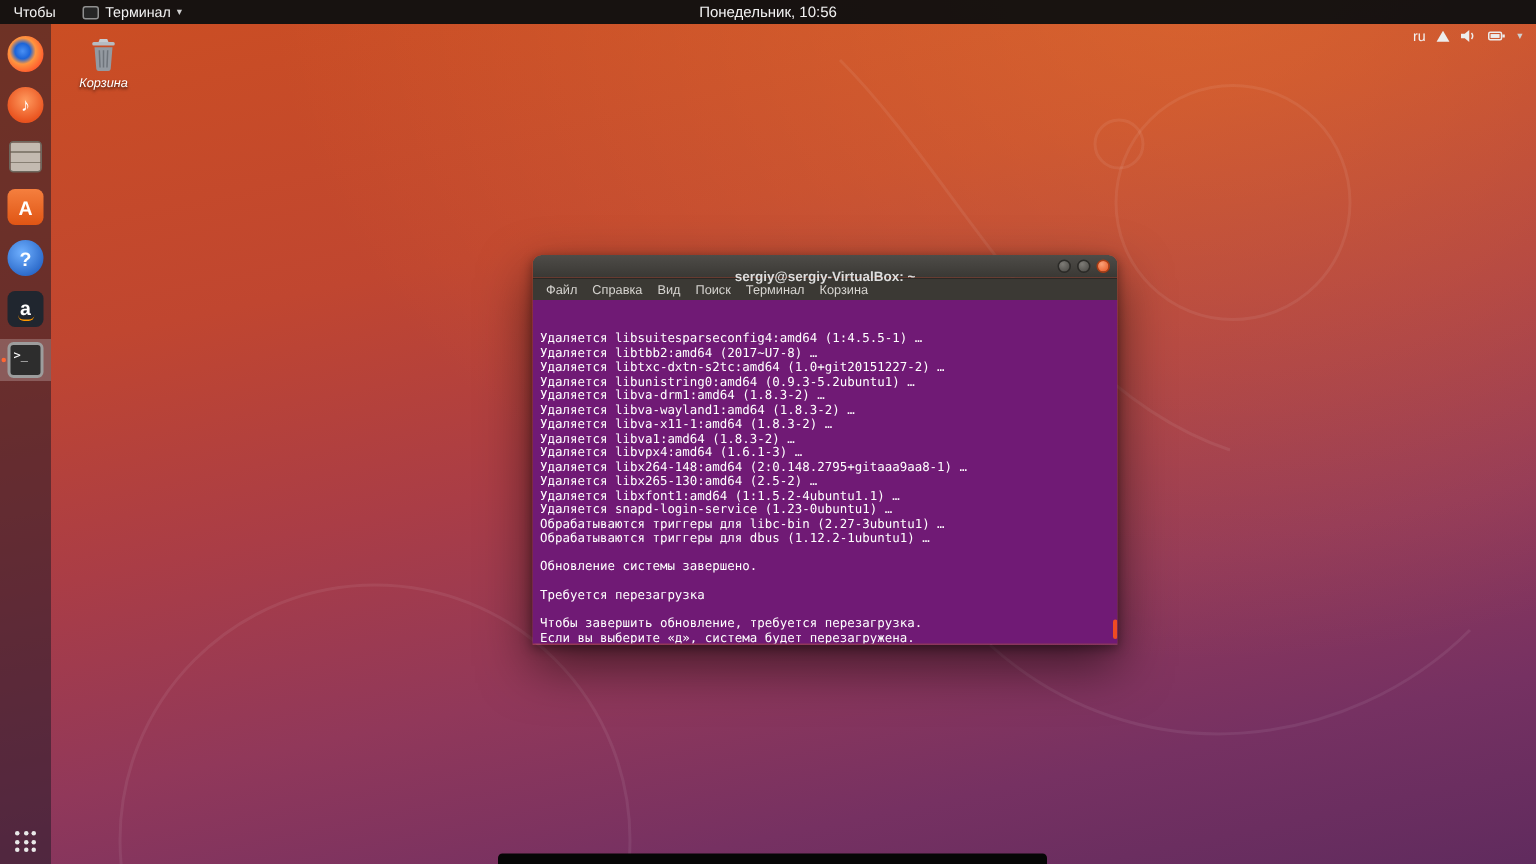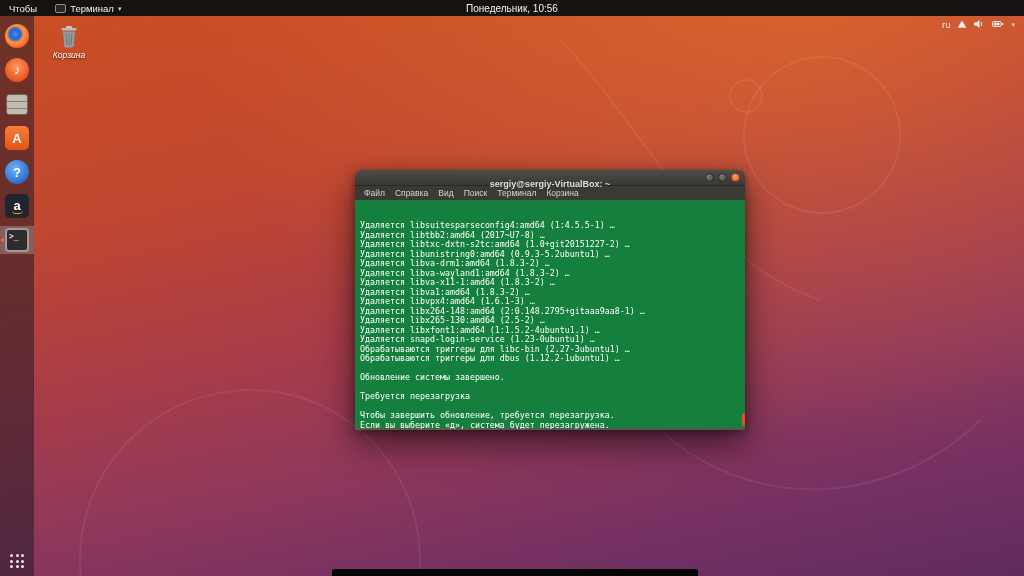--- a/index.html
+++ b/index.html
@@ -69,21 +69,21 @@
   .winbtns { position: absolute; right: 5px; top: 3px; display: flex; gap: 4px; }
   .wb { width: 9px; height: 9px; border-radius: 50%; }
   .wb.min, .wb.max { background: radial-gradient(circle at 35% 30%, #7d7b76, #494743); border: 1px solid #2b2a27; }
   .wb.close { background: radial-gradient(circle at 35% 30%, #f8a077, #e85420); border: 1px solid #a93c14; }
   .menubar {
     height: 14px; background: #3b3934; display: flex; align-items: center;
     font-size: 8.5px; color: #d6d4d0; padding-left: 4px;
   }
   .menu-item { padding: 0 5px; text-align: center; }
   .termbody {
-    position: relative; height: 229px; background: #15803d;
+    position: relative; height: 229px; background: #701a75;
     padding: 2px 5px; color: #ffffff;
     font-family: "DejaVu Sans Mono", monospace; font-size: 8.3px; line-height: 9.5px;
     white-space: pre; overflow: hidden;
   }
   .scrollbar { position: absolute; top: 0; right: 0; width: 4px; height: 100%; }
   .sb-handle { position: absolute; right: 0.5px; bottom: 3px; width: 3px; height: 13px; background: #ef4b23; border-radius: 2px; }
   
   .bottom-strip { position: absolute; left: 332px; bottom: 0; width: 366px; height: 7px; background: #060606; border-radius: 3px 3px 0 0; z-index: 35; }
 </style>
 </head>

